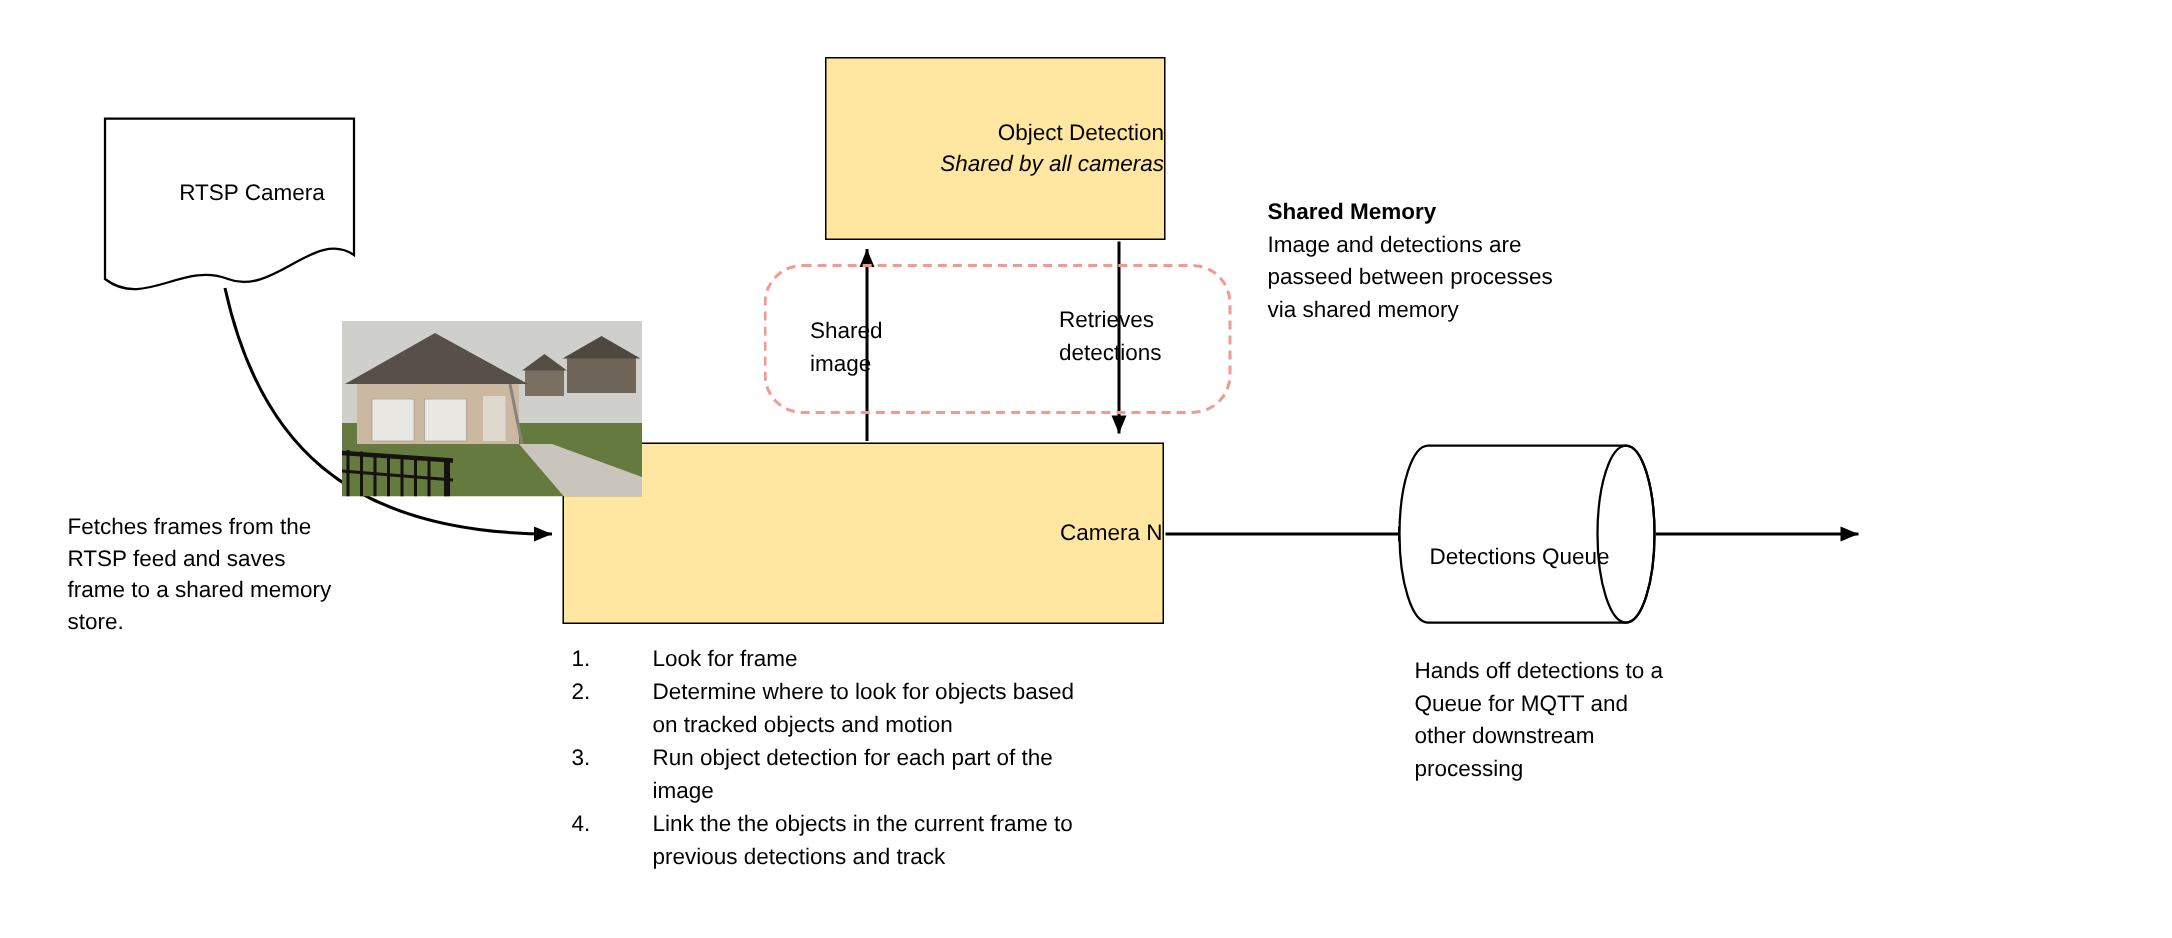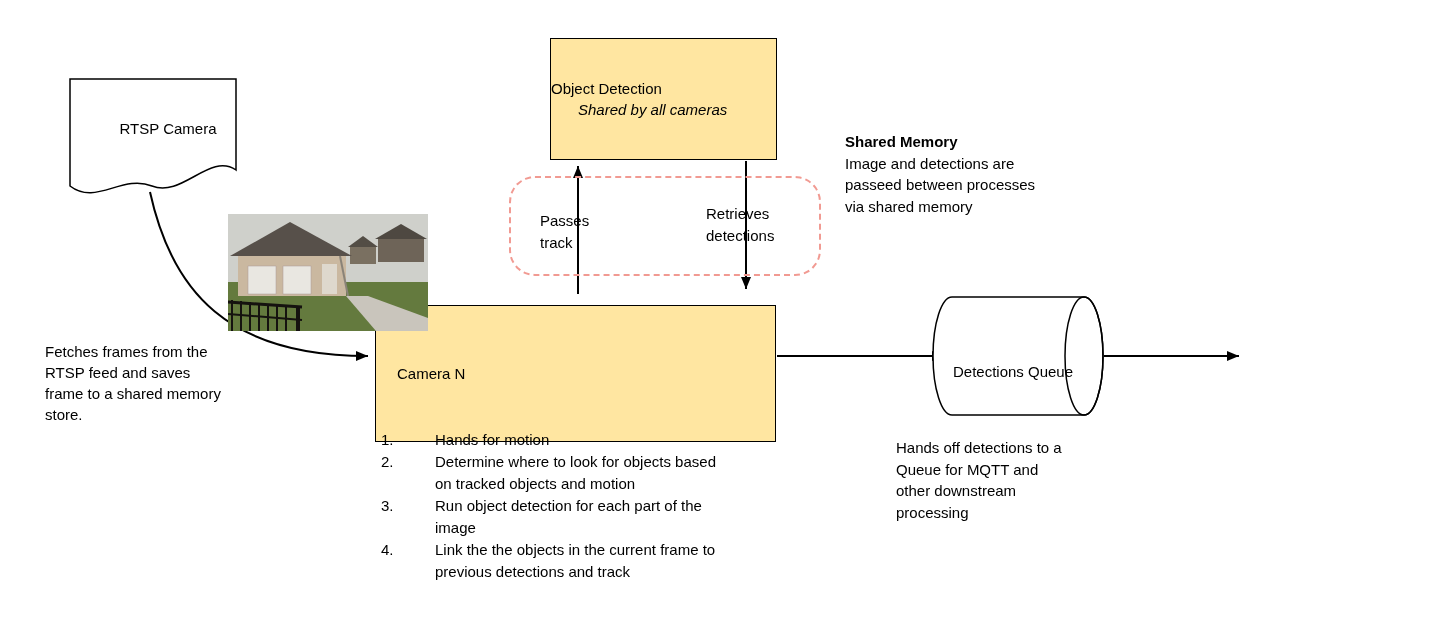--- a/index.html
+++ b/index.html
@@ -5,40 +5,40 @@
   html,body{margin:0;padding:0;background:#ffffff;}
   .canvas{
     position:relative;width:1448px;height:625px;background:#ffffff;
     font-family:"Liberation Sans",sans-serif;color:#000;overflow:hidden;
     font-size:15px;
   }
   .layer{position:absolute;left:0;top:0;z-index:1;}
   .node{
     position:absolute;box-sizing:border-box;z-index:2;
     background:var(--node-fill,#ffe6a1);border:1.5px solid var(--node-border,#000);
-    display:flex;flex-direction:column;align-items:flex-start;justify-content:center;
+    display:flex;flex-direction:column;align-items:flex-end;justify-content:center;
     text-align:center;line-height:21px;
   }
   .txt{position:absolute;z-index:3;line-height:21px;}
   .italic{font-style:italic;margin-left:27px;}
   .bold{font-weight:bold;}
   #obj-box{left:550px;top:38px;width:227px;height:122px;}
-  #camera-box{left:375px;top:305px;width:401px;height:137px;padding-left:21px;}
+  #camera-box{left:375px;top:295px;width:401px;height:121px;padding-left:21px;}
   #mqtt-box{left:1245px;top:296px;width:158px;height:119px;align-items:flex-start;justify-content:center;text-align:left;padding-left:10px;padding-right:6px;line-height:22px;}
   #dashed-box{
     position:absolute;left:509px;top:176px;width:312px;height:100px;box-sizing:border-box;
     border:2px dashed var(--shared-memory-outline,#f19a92);border-radius:26px;z-index:2;background:transparent;
   }
   #rtsp-label{left:72px;top:118px;width:192px;text-align:center;}
   #passes-label{left:540px;top:210px;width:70px;line-height:22px;}
   #retrieves-label{left:706px;top:203px;width:84px;line-height:22px;}
   #shared-memory{left:845px;top:131px;width:208px;line-height:21.5px;}
   #fetch-note{left:45px;top:341px;width:180px;}
   #queue-label{left:952px;top:296px;width:122px;height:152px;display:flex;align-items:center;justify-content:center;text-align:center;line-height:22px;z-index:3;position:absolute;}
-  #queue-note{left:896px;top:437px;width:176px;line-height:21.5px;}
+  #queue-note{left:943px;top:437px;width:176px;line-height:21.5px;}
   #steps{position:absolute;left:381px;top:429px;width:352px;z-index:3;line-height:22px;}
   .step{display:flex;}
   .step-num{width:54px;flex:none;}
   .step-text{flex:1;}
   #photo{position:absolute;left:228px;top:214px;width:200px;height:117px;z-index:5;}
   .arrow-line{stroke:var(--arrow,#000);stroke-width:2;fill:none;}
   .shape-outline{stroke:var(--node-border,#000);stroke-width:1.5;fill:#ffffff;}
   #arrowhead path{fill:var(--arrow,#000);}
 </style>
 </head>
@@ -73,21 +73,21 @@
 
   <div class="txt" id="rtsp-label">RTSP Camera</div>
 
   <div class="node" id="obj-box">
     <div>Object Detection</div>
     <div class="italic">Shared by all cameras</div>
   </div>
 
   <div id="dashed-box"></div>
 
-  <div class="txt" id="passes-label">Passes track</div>
+  <div class="txt" id="passes-label">Shared image</div>
   <div class="txt" id="retrieves-label">Retrieves detections</div>
 
   <div class="txt" id="shared-memory">
     <div class="bold">Shared Memory</div>
     <div>Image and detections are passeed between processes via shared memory</div>
   </div>
 
   <div class="node" id="camera-box">
     <div>Camera N</div>
   </div>
@@ -124,21 +124,21 @@
         <line x1="0" y1="100" x2="74" y2="106"></line>
       </g>
     </svg>
   </div>
 
   <div class="txt" id="fetch-note">Fetches frames from the RTSP feed and saves frame to a shared memory store.</div>
 
   <div id="steps">
     <div class="step">
       <span class="step-num">1.</span>
-      <span class="step-text">Hands for motion</span>
+      <span class="step-text">Look for frame</span>
     </div>
     <div class="step">
       <span class="step-num">2.</span>
       <span class="step-text">Determine where to look for objects based on tracked objects and motion</span>
     </div>
     <div class="step">
       <span class="step-num">3.</span>
       <span class="step-text">Run object detection for each part of the image</span>
     </div>
     <div class="step">

